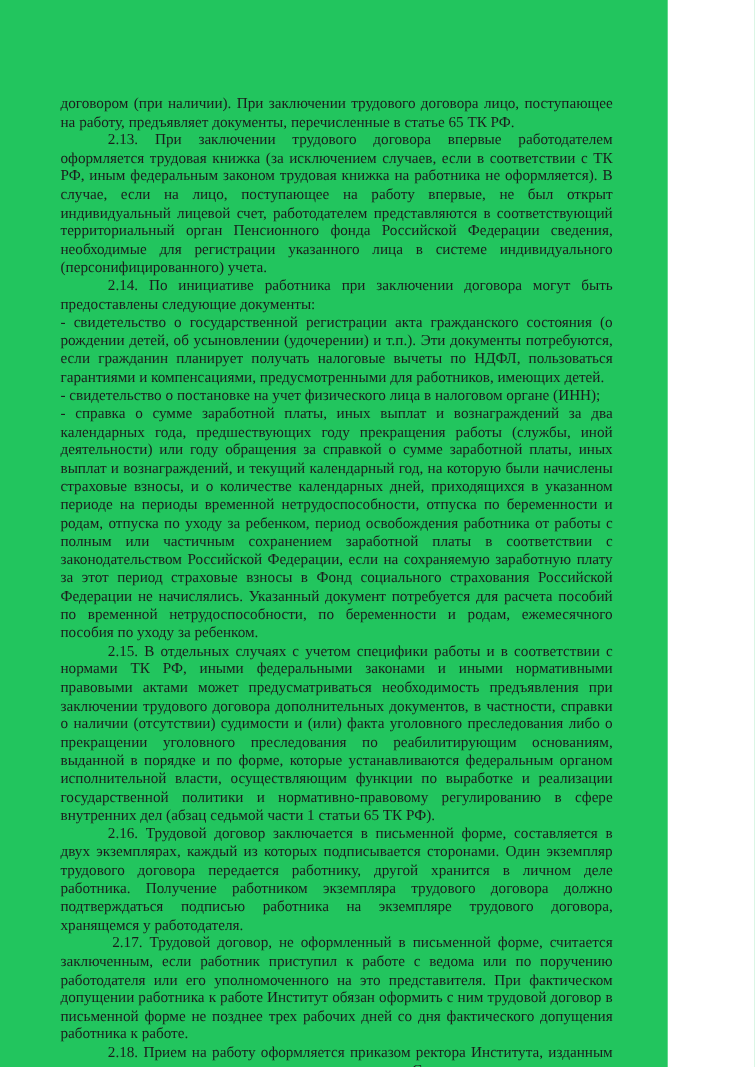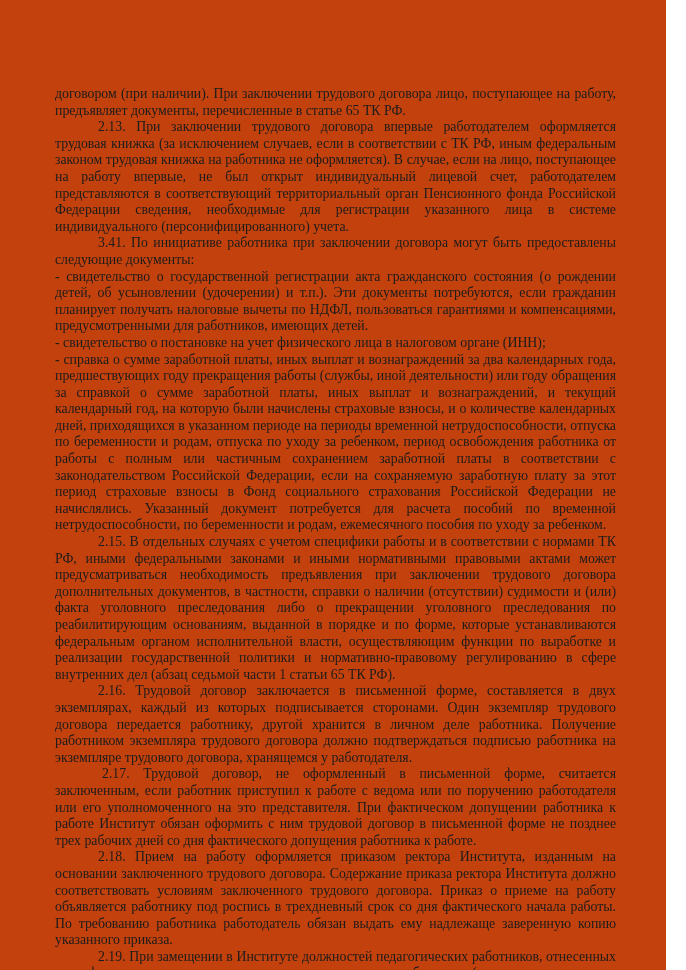--- a/index.html
+++ b/index.html
@@ -7,24 +7,24 @@
     padding: 0;
     background: #ffffff;
   }
   body {
     width: 686px;
     height: 970px;
     overflow: hidden;
   }
   .page {
     box-sizing: border-box;
-    width: 666px;
+    width: 607px;
     height: 970px;
     padding: 86px 50px 0 55px;
-    background: #c2410c;
+    background: #22c55e;
     color: #1c1c1c;
     font-family: "Liberation Serif", "DejaVu Serif", serif;
     font-size: 13.8px;
     line-height: 16.6px;
     text-align: justify;
     text-justify: inter-word;
   }
   .para {
     margin: 0;
     padding: 0;
@@ -40,21 +40,21 @@
   }
 </style>
 </head>
 <body>
 
 <div class="page">
   <p class="para">договором (при наличии). При заключении трудового договора лицо, поступающее на работу, предъявляет документы, перечисленные в статье 65 ТК РФ.</p>
 
   <p class="para indent">2.13. При заключении трудового договора впервые работодателем оформляется трудовая книжка (за исключением случаев, если в соответствии с ТК РФ, иным федеральным законом трудовая книжка на работника не оформляется). В случае, если на лицо, поступающее на работу впервые, не был открыт индивидуальный лицевой счет, работодателем представляются в соответствующий территориальный орган Пенсионного фонда Российской Федерации сведения, необходимые для регистрации указанного лица в системе индивидуального (персонифицированного) учета.</p>
 
-  <p class="para indent">3.41. По инициативе работника при заключении договора могут быть предоставлены следующие документы:</p>
+  <p class="para indent">2.14. По инициативе работника при заключении договора могут быть предоставлены следующие документы:</p>
 
   <p class="para">- свидетельство о государственной регистрации акта гражданского состояния (о рождении детей, об усыновлении (удочерении) и т.п.). Эти документы потребуются, если гражданин планирует получать налоговые вычеты по НДФЛ, пользоваться гарантиями и компенсациями, предусмотренными для работников, имеющих детей.</p>
 
   <p class="para">- свидетельство о постановке на учет физического лица в налоговом органе (ИНН);</p>
 
   <p class="para">- справка о сумме заработной платы, иных выплат и вознаграждений за два календарных года, предшествующих году прекращения работы (службы, иной деятельности) или году обращения за справкой о сумме заработной платы, иных выплат и вознаграждений, и текущий календарный год, на которую были начислены страховые взносы, и о количестве календарных дней, приходящихся в указанном периоде на периоды временной нетрудоспособности, отпуска по беременности и родам, отпуска по уходу за ребенком, период освобождения работника от работы с полным или частичным сохранением заработной платы в соответствии с законодательством Российской Федерации, если на сохраняемую заработную плату за этот период страховые взносы в Фонд социального страхования Российской Федерации не начислялись. Указанный документ потребуется для расчета пособий по временной нетрудоспособности, по беременности и родам, ежемесячного пособия по уходу за ребенком.</p>
 
   <p class="para indent">2.15. В отдельных случаях с учетом специфики работы и в соответствии с нормами ТК РФ, иными федеральными законами и иными нормативными правовыми актами может предусматриваться необходимость предъявления при заключении трудового договора дополнительных документов, в частности, справки о наличии (отсутствии) судимости и (или) факта уголовного преследования либо о прекращении уголовного преследования по реабилитирующим основаниям, выданной в порядке и по форме, которые устанавливаются федеральным органом исполнительной власти, осуществляющим функции по выработке и реализации государственной политики и нормативно-правовому регулированию в сфере внутренних дел (абзац седьмой части 1 статьи 65 ТК РФ).</p>
 
   <p class="para indent">2.16. Трудовой договор заключается в письменной форме, составляется в двух экземплярах, каждый из которых подписывается сторонами. Один экземпляр трудового договора передается работнику, другой хранится в личном деле работника. Получение работником экземпляра трудового договора должно подтверждаться подписью работника на экземпляре трудового договора, хранящемся у работодателя.</p>

